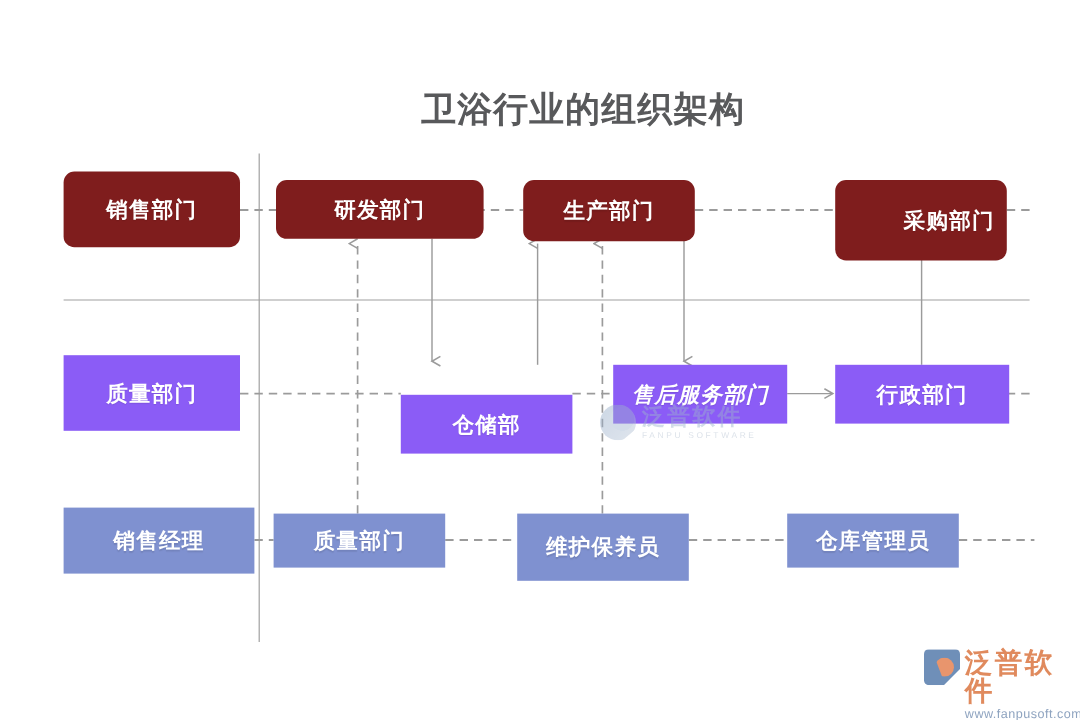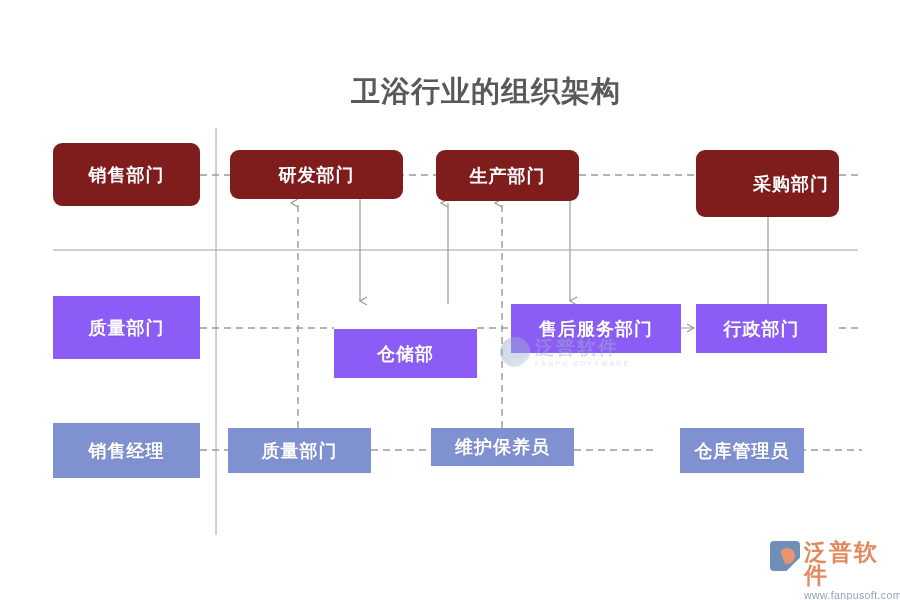--- a/index.html
+++ b/index.html
@@ -120,26 +120,26 @@
       </g>
   </svg>
 
   <div id="boxes">
       <div class="box r1" style="left: 53px; top: 143px; width: 147px; height: 63px;">销售部门</div>
       <div class="box r1" style="left: 230px; top: 150px; width: 173px; height: 49px;">研发部门</div>
       <div class="box r1" style="left: 436px; top: 150px; width: 143px; height: 51px;">生产部门</div>
       <div class="box r1" style="left: 696px; top: 150px; width: 143px; height: 67px; padding-left: 47px;">采购部门</div>
       <div class="box r2" style="left: 53px; top: 296px; width: 147px; height: 63px;">质量部门</div>
       <div class="box r2" style="left: 334px; top: 304px; width: 143px; height: 49px; margin-top: 25px;">仓储部</div>
-      <div class="box r2" style="left: 511px; top: 304px; width: 170px; height: 49px;">售后服务部门</div>
-      <div class="box r2" style="left: 696px; top: 304px; width: 131px; height: 49px;">行政部门</div>
-      <div class="box r3" style="left: 53px; top: 423px; width: 147px; height: 55px;">销售经理</div>
+      <div class="box r2" style="left: 511px; top: 304px; width: 145px; height: 49px; font-style: italic;">售后服务部门</div>
+      <div class="box r2" style="left: 696px; top: 304px; width: 145px; height: 49px;">行政部门</div>
+      <div class="box r3" style="left: 53px; top: 423px; width: 159px; height: 55px;">销售经理</div>
       <div class="box r3" style="left: 228px; top: 428px; width: 143px; height: 45px;">质量部门</div>
-      <div class="box r3" style="left: 431px; top: 428px; width: 143px; height: 38px;">维护保养员</div>
-      <div class="box r3" style="left: 656px; top: 428px; width: 124px; height: 45px; margin-left: 24px;">仓库管理员</div>
+      <div class="box r3" style="left: 431px; top: 428px; width: 143px; height: 56px;">维护保养员</div>
+      <div class="box r3" style="left: 656px; top: 428px; width: 143px; height: 45px;">仓库管理员</div>
     </div>
 
   <div class="watermark">
     <div class="wm-mark"></div>
     <div class="wm-txt">
       <div class="wm-cn">泛普软件</div>
       <div class="wm-en">FANPU SOFTWARE</div>
     </div>
   </div>
 

